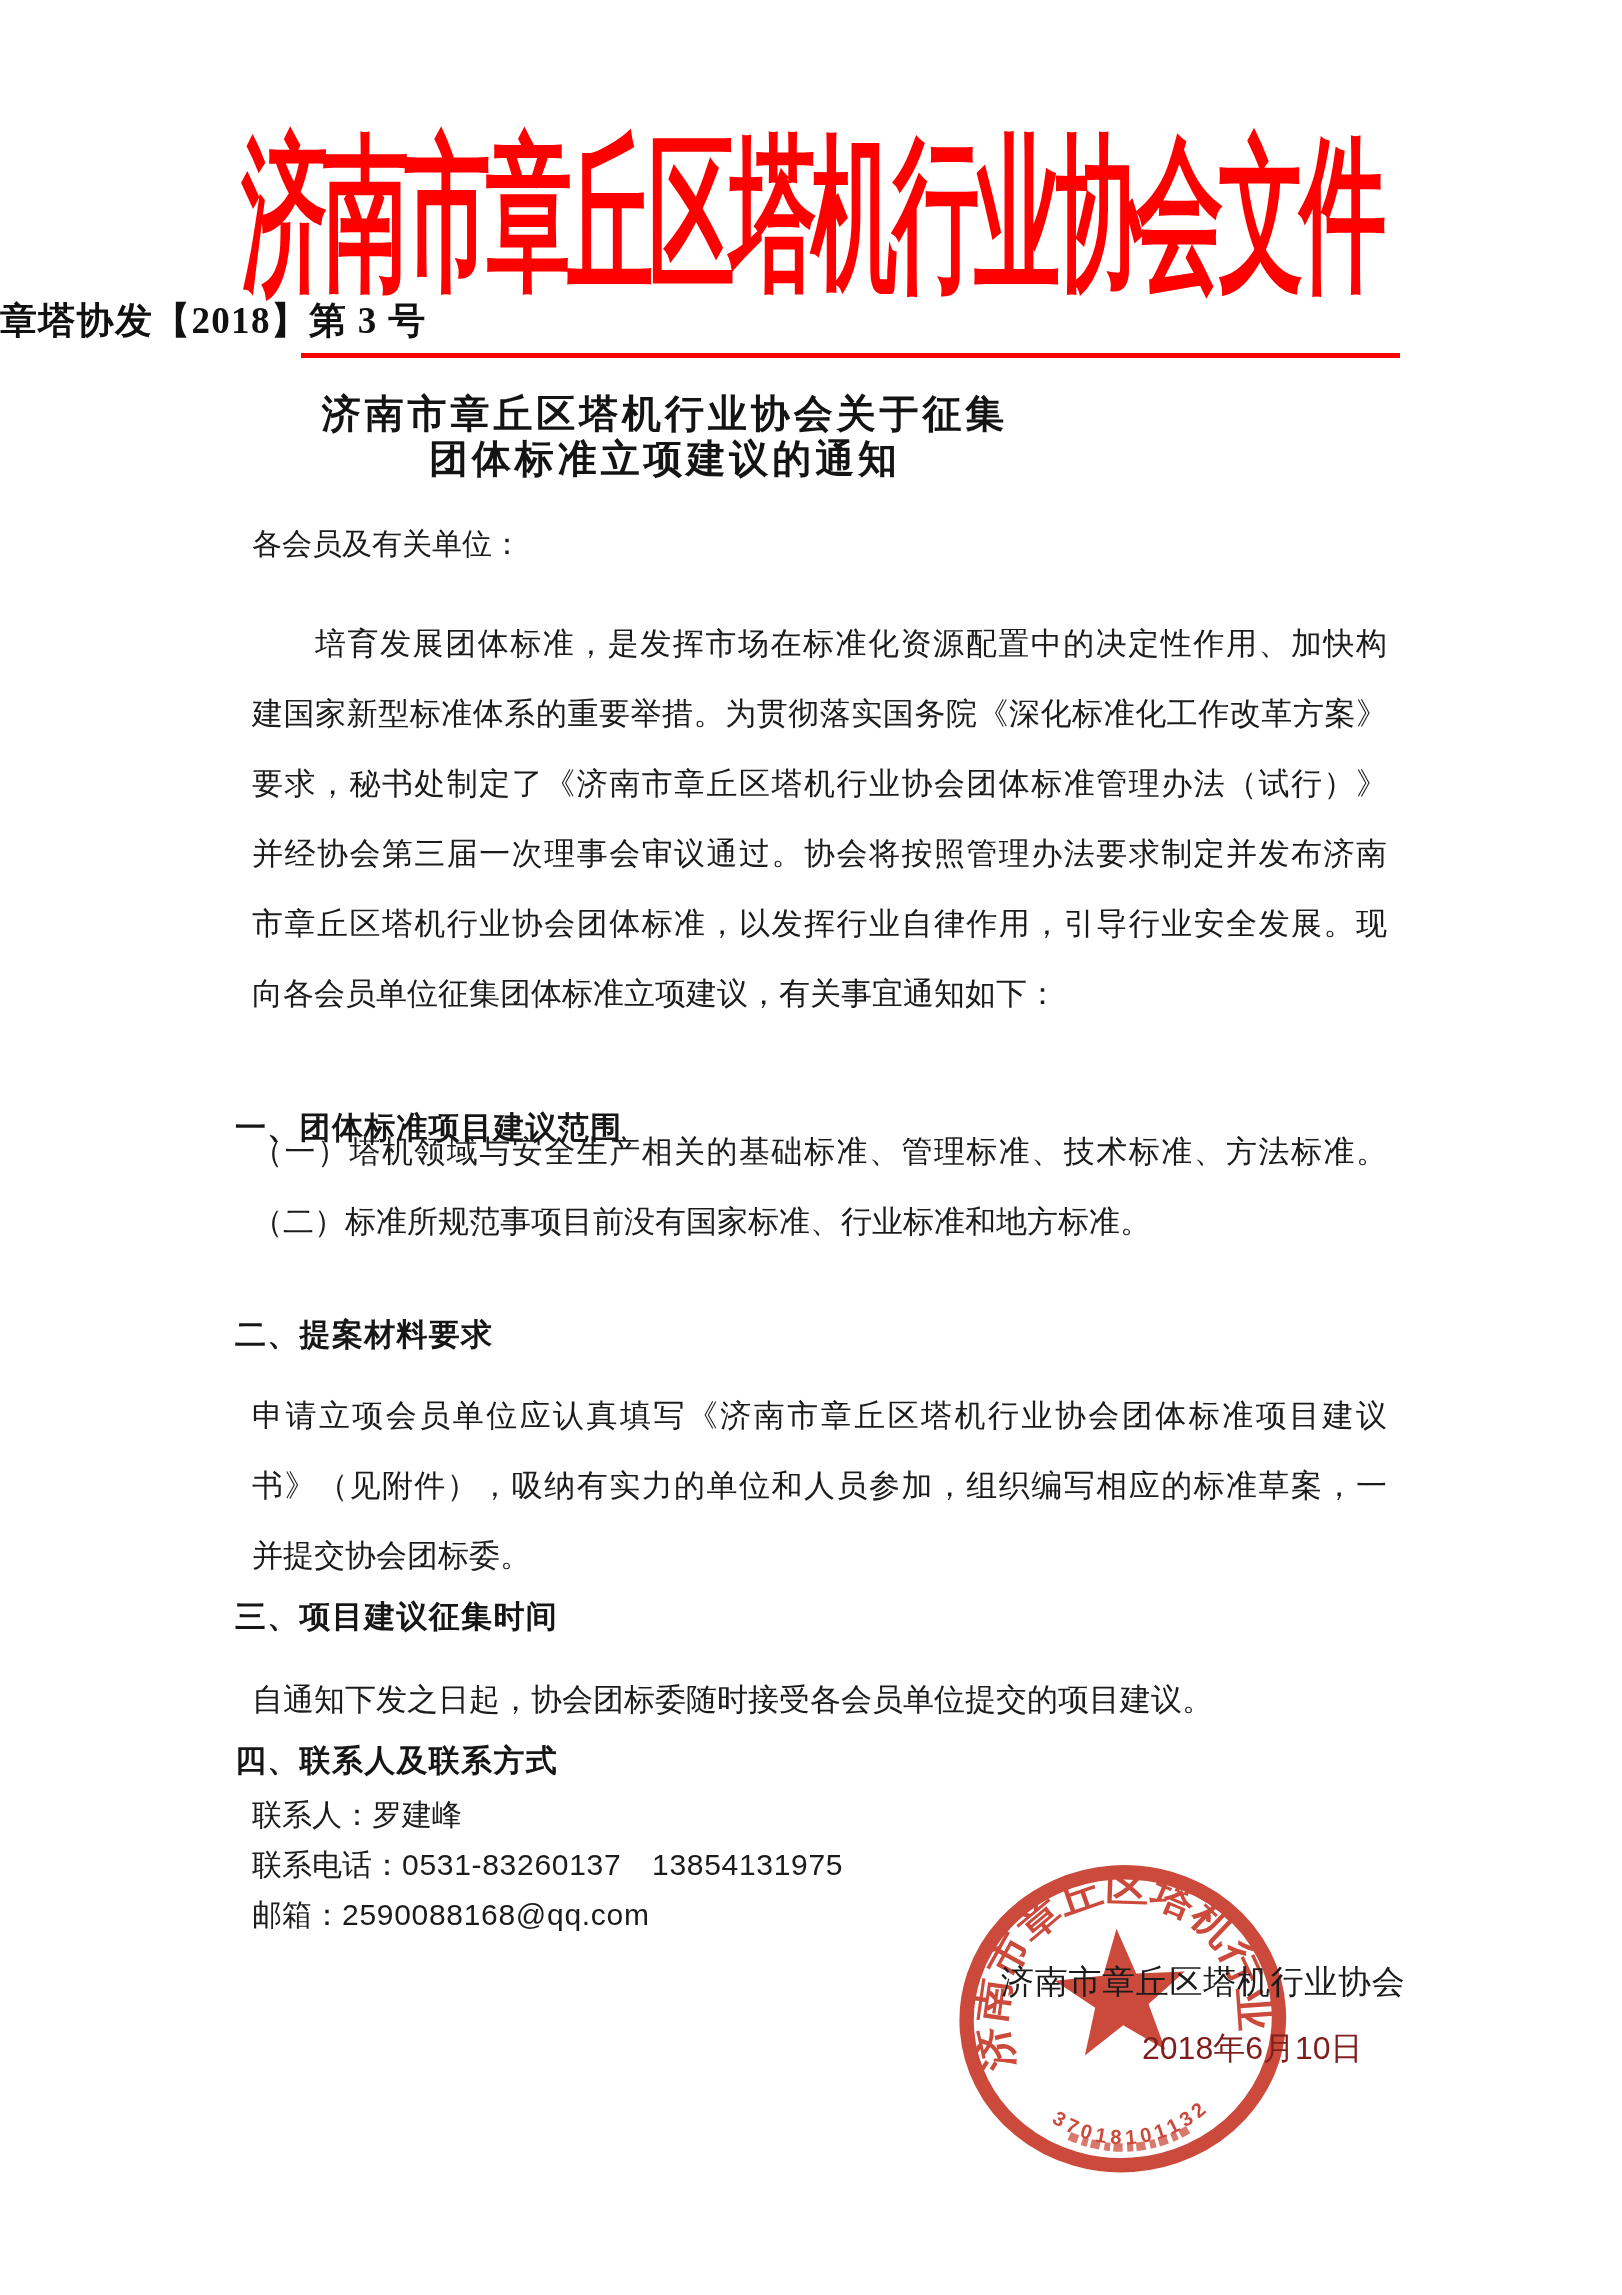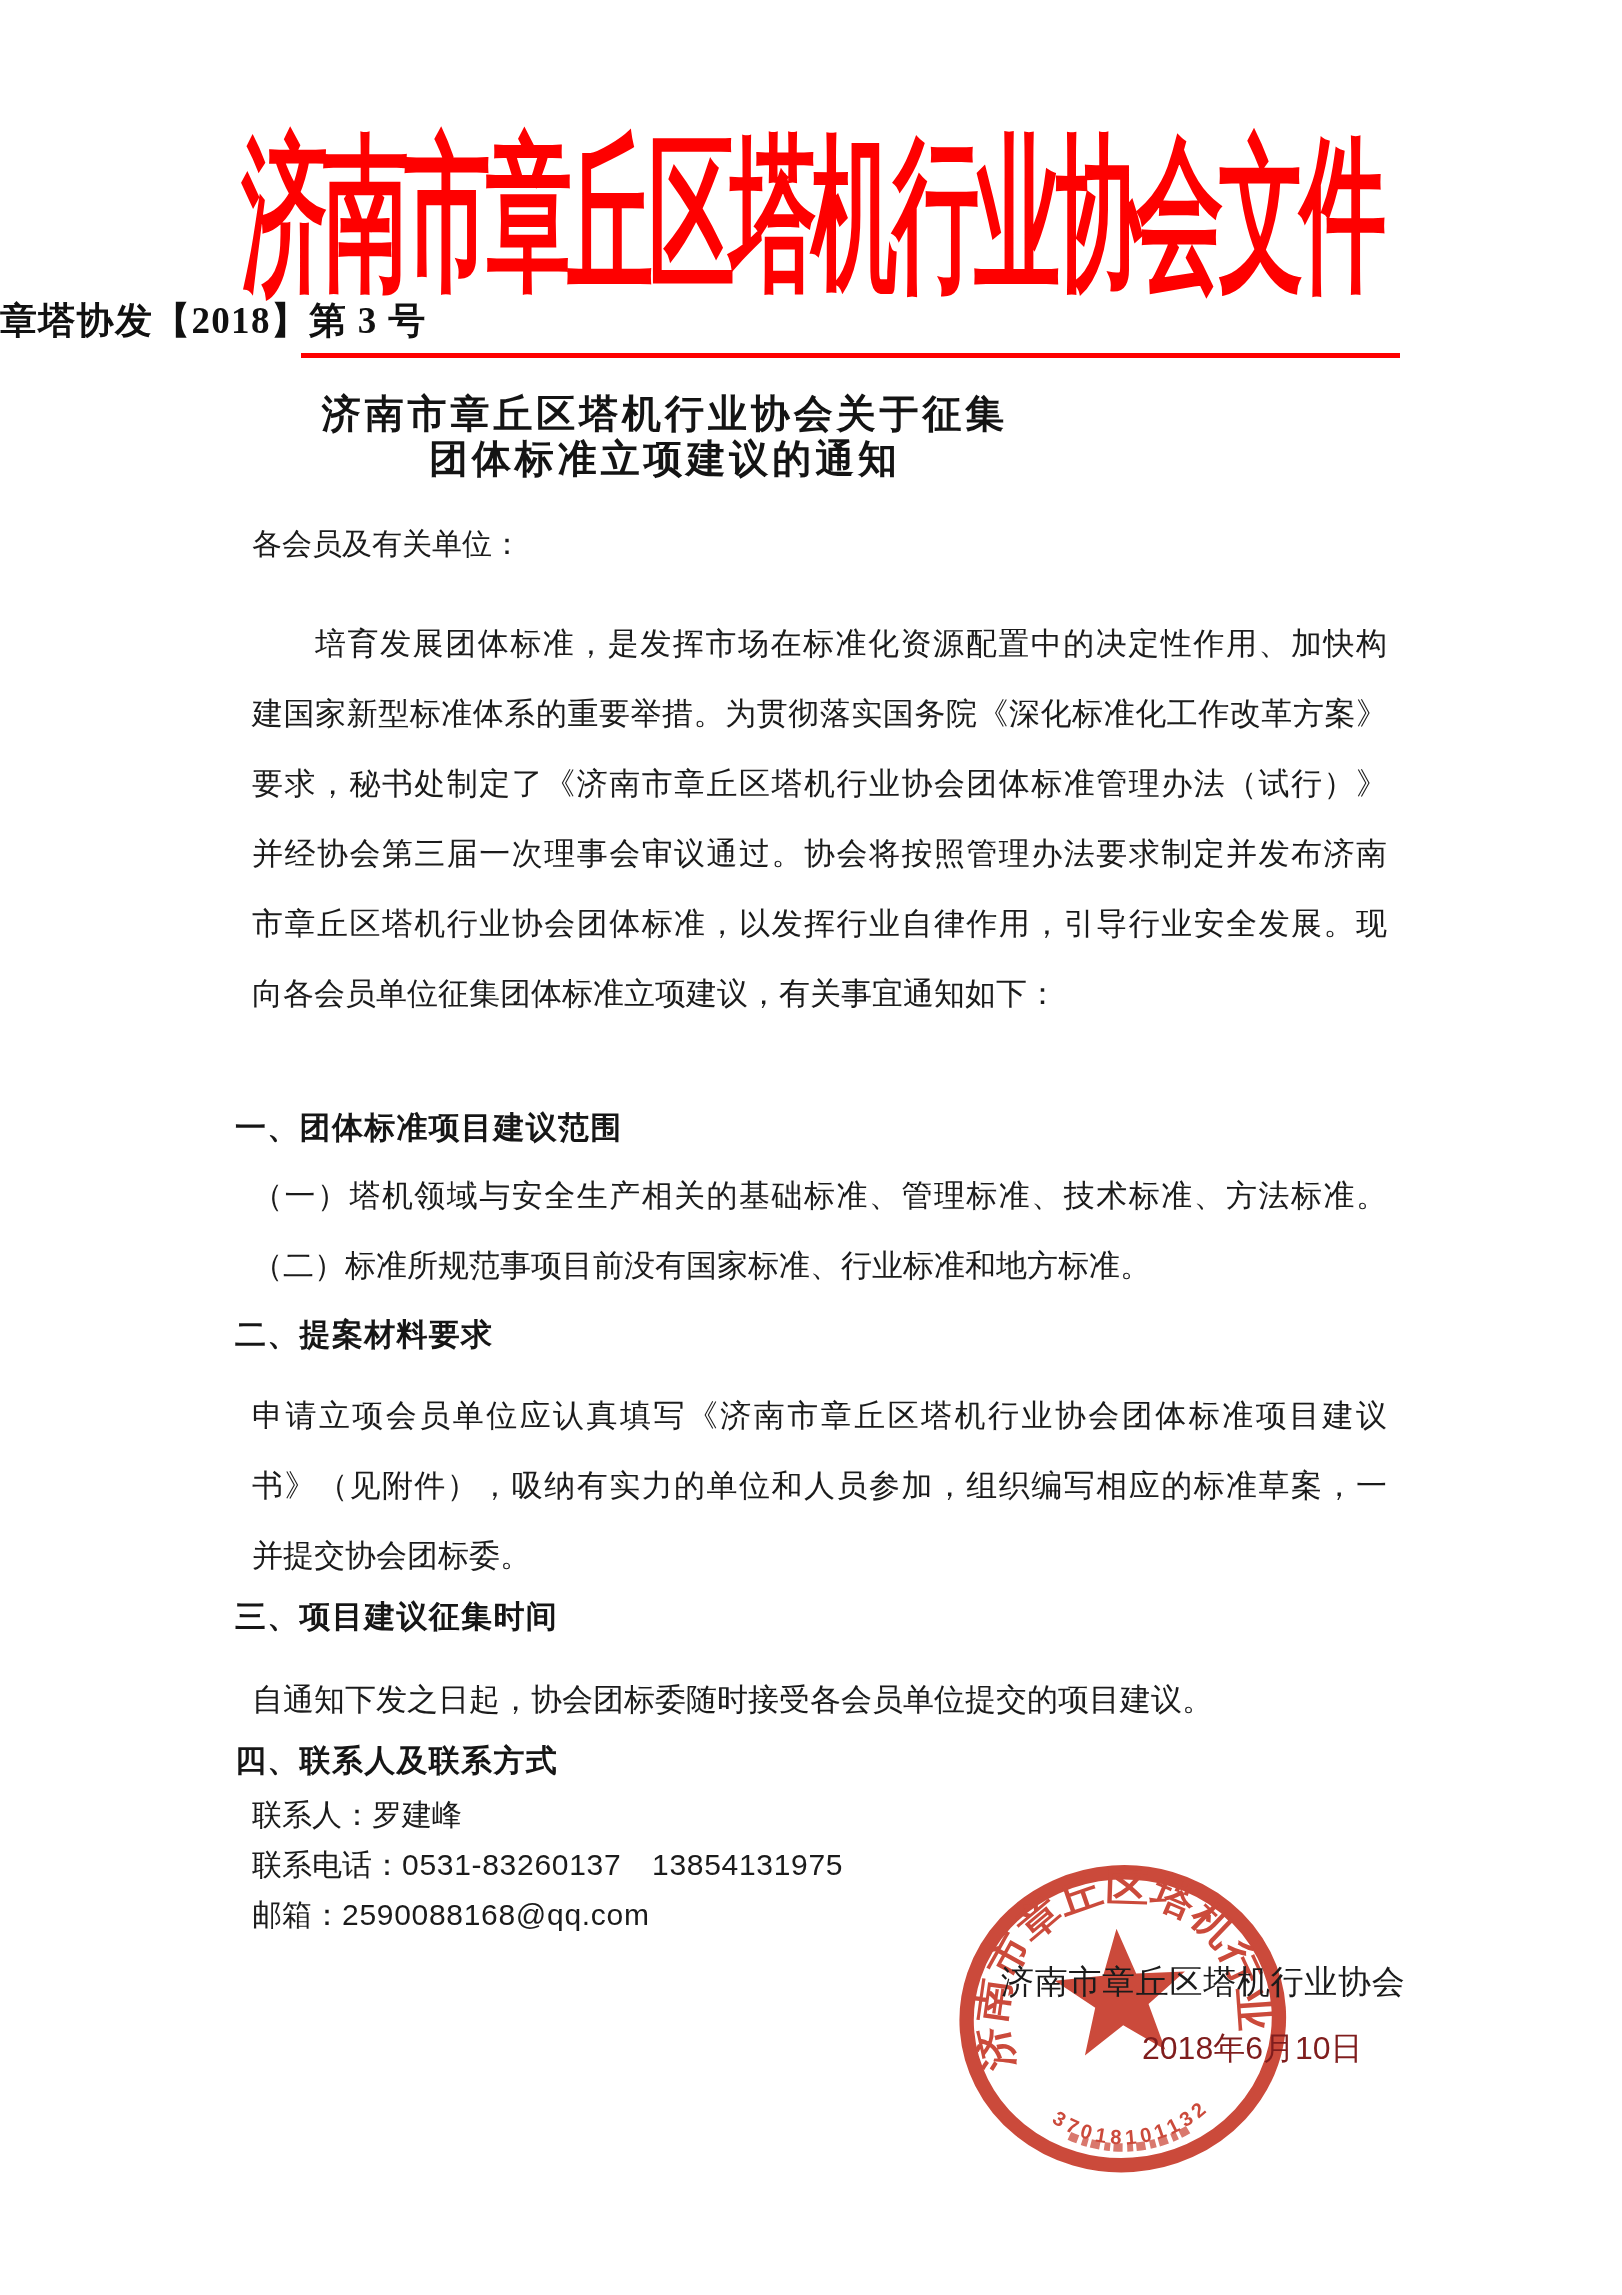--- a/index.html
+++ b/index.html
@@ -126,21 +126,21 @@
     <div class="ln j">建国家新型标准体系的重要举措。为贯彻落实国务院《深化标准化工作改革方案》</div>
     <div class="ln j">要求，秘书处制定了《济南市章丘区塔机行业协会团体标准管理办法（试行）》</div>
     <div class="ln j">并经协会第三届一次理事会审议通过。协会将按照管理办法要求制定并发布济南</div>
     <div class="ln j">市章丘区塔机行业协会团体标准，以发挥行业自律作用，引导行业安全发展。现</div>
     <div class="ln">向各会员单位征集团体标准立项建议，有关事宜通知如下：</div>
   </div>
 
   <div class="abs salutation">各会员及有关单位：</div>
 
   <div class="abs sec-h" style="top:1097px">一、团体标准项目建议范围</div>
-  <div class="abs para" style="top:1161px">
+  <div class="abs para" style="top:1117px">
     <div class="ln j">（一）塔机领域与安全生产相关的基础标准、管理标准、技术标准、方法标准。</div>
     <div class="ln">（二）标准所规范事项目前没有国家标准、行业标准和地方标准。</div>
   </div>
 
   <div class="abs sec-h" style="top:1304px">二、提案材料要求</div>
   <div class="abs para" style="top:1381px">
     <div class="ln j">申请立项会员单位应认真填写《济南市章丘区塔机行业协会团体标准项目建议</div>
     <div class="ln j">书》（见附件），吸纳有实力的单位和人员参加，组织编写相应的标准草案，一</div>
     <div class="ln">并提交协会团标委。</div>
   </div>

